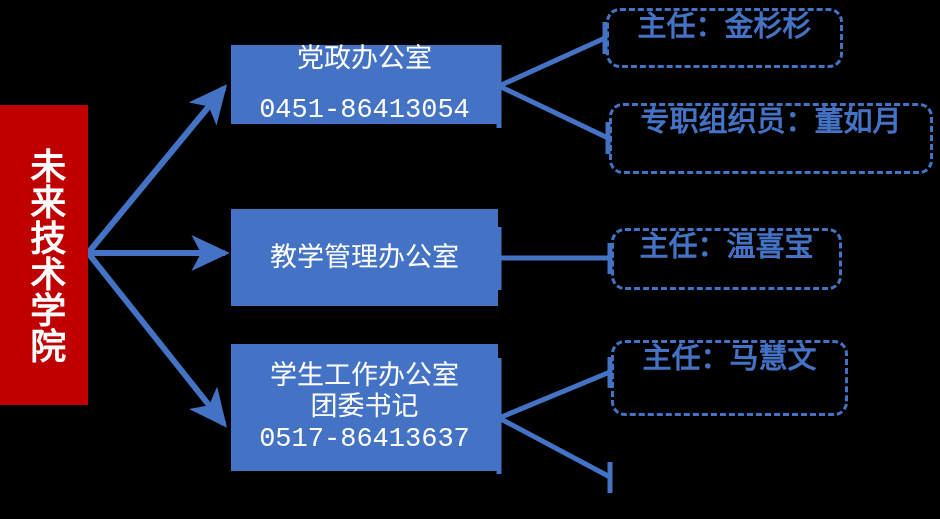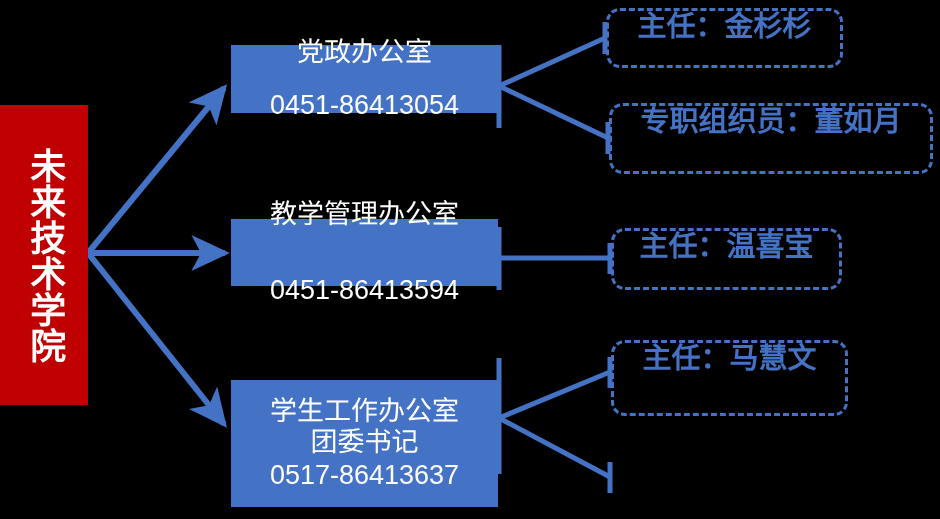--- a/index.html
+++ b/index.html
@@ -62,31 +62,31 @@
     color: #FFFFFF;
   }
   .dept-box .dept-name {
     font-size: 27px;
     font-weight: normal;
     line-height: 1.16;
     text-align: center;
     white-space: nowrap;
   }
   .dept-box .dept-phone {
-    font-family: Liberation Sans, sans-serif;
+    font-family: Liberation Mono, monospace;
     font-size: 27px;
     line-height: 1.16;
     text-align: center;
     white-space: nowrap;
     margin-top: 1px;
   }
 
-  #dept-box-1 { left: 231px; top: 45px;  width: 267px; height: 68px; gap: 20px; }
-  #dept-box-2 { left: 231px; top: 219px; width: 267px; height: 67px; gap: 44px; }
-  #dept-box-3 { left: 231px; top: 380px; width: 267px; height: 127px; }
+  #dept-box-1 { left: 231px; top: 45px;  width: 267px; height: 79px; gap: 20px; }
+  #dept-box-2 { left: 231px; top: 209px; width: 267px; height: 97px; gap: 44px; }
+  #dept-box-3 { left: 231px; top: 344px; width: 267px; height: 127px; }
 
   
   .person-box {
     position: absolute;
     border: 3px dashed #4472C4;
     border-radius: 14px;
     box-sizing: border-box;
     display: flex;
     justify-content: center;
     background: transparent;
@@ -151,21 +151,20 @@
     <span class="vtext">未来技术学院</span>
   </div>
 
   <div class="dept-box" id="dept-box-1">
     <span class="dept-name">党政办公室</span>
     <span class="dept-phone">0451-86413054</span>
   </div>
 
   <div class="dept-box" id="dept-box-2">
     <span class="dept-name">教学管理办公室</span>
-    <span class="dept-phone">0451-86413594</span>
   </div>
 
   <div class="dept-box" id="dept-box-3">
     <span class="dept-name">学生工作办公室</span>
     <span class="dept-name">团委书记</span>
     <span class="dept-phone">0517-86413637</span>
   </div>
 
   <div class="person-box" id="person-box-1">
     <span class="person-text">主任：金杉杉</span>

